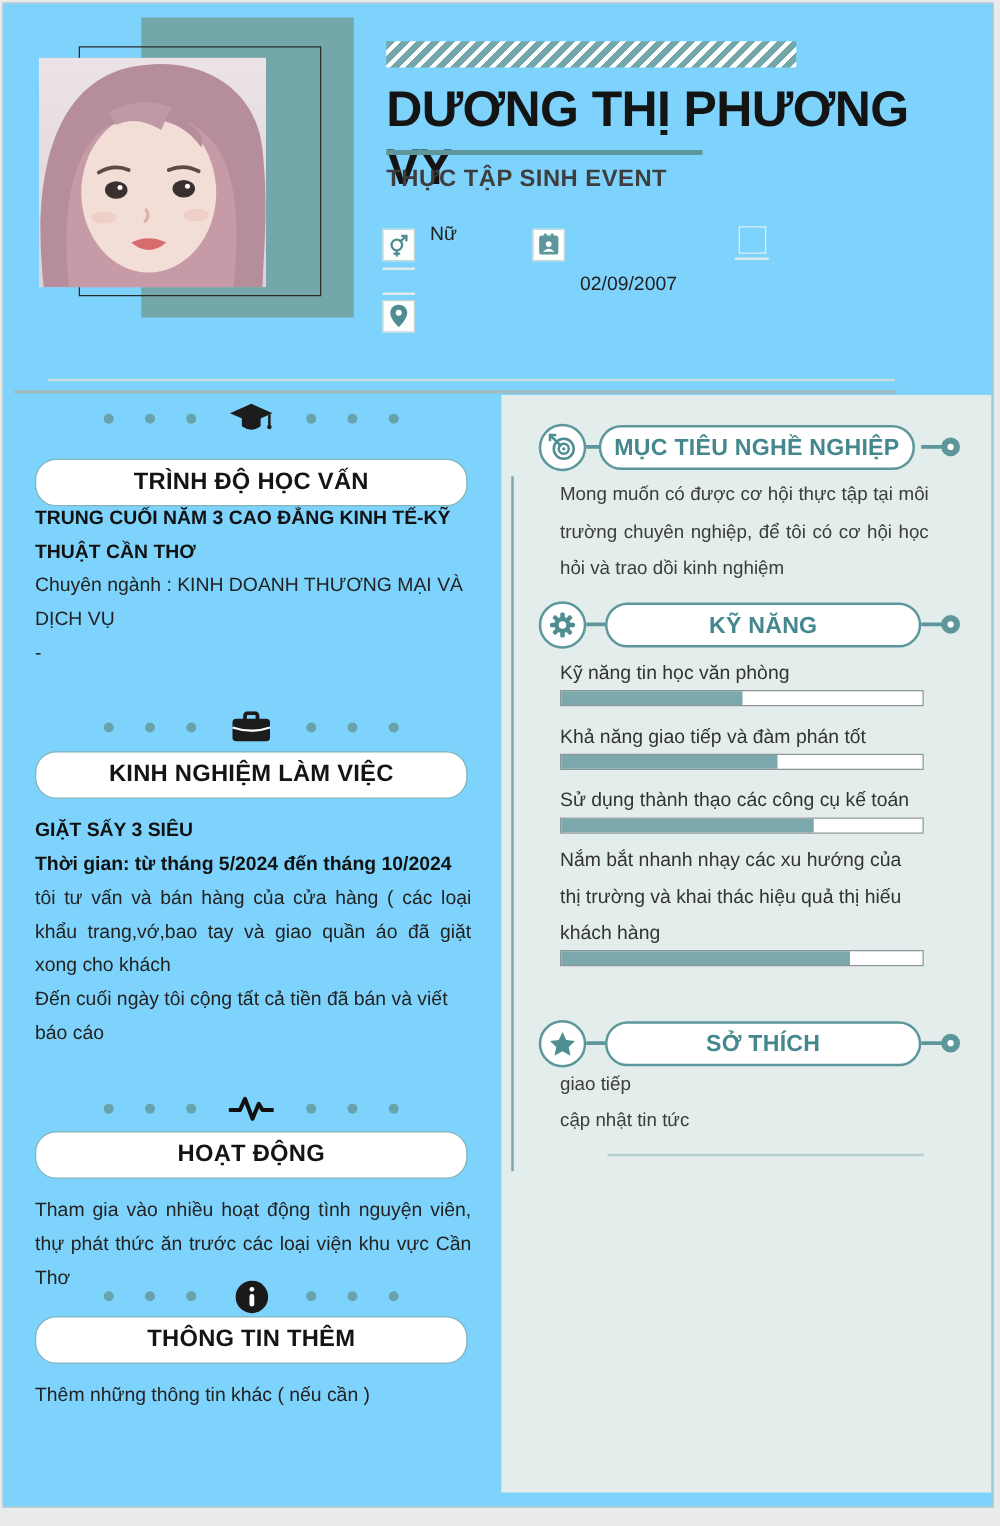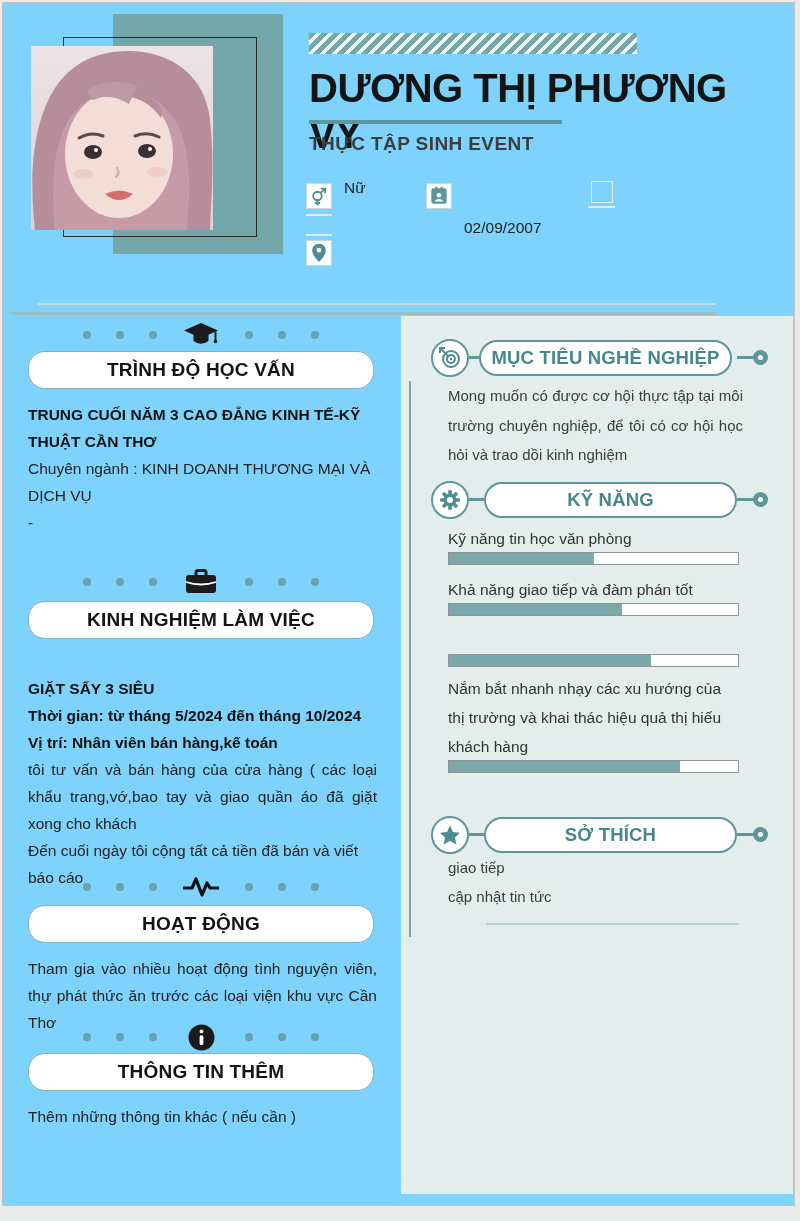--- a/index.html
+++ b/index.html
@@ -171,20 +171,21 @@
     <div class="abs rs-enddot" style="left:750px; top:489px;"></div>
 
     <div class="abs skill-label" style="top:521px;">Kỹ năng tin học văn phòng</div>
     <div class="abs skill-bar" style="top:549px;">
       <div class="skill-fill" style="width: 50%;"></div>
     </div>
     <div class="abs skill-label" style="top:572px;">Khả năng giao tiếp và đàm phán tốt</div>
     <div class="abs skill-bar" style="top:600px;">
       <div class="skill-fill" style="width: 60%;"></div>
     </div>
+    <div class="abs skill-label" style="top:623px;">Sử dụng thành thạo các công cụ kế toán</div>
     <div class="abs skill-bar" style="top:651px;">
       <div class="skill-fill" style="width: 70%;"></div>
     </div>
     <div class="abs skill-label" style="top:671px;">Nắm bắt nhanh nhạy các xu hướng của thị trường và khai thác hiệu quả thị hiếu khách hàng</div>
     <div class="abs skill-bar" style="top:757px;">
       <div class="skill-fill" style="width: 80%;"></div>
     </div>
 
     <div class="abs rs-circle" style="left:428px; top:813px;">
       <svg width="24" height="24" viewBox="0 0 24 24">
@@ -208,21 +209,21 @@
           <polygon points="18,2 35,9.5 18,17 1,9.5" fill="#1c1c1c"></polygon>
           <path d="M10.5,13 L10.5,20 Q18,25.5 25.5,20 L25.5,13 L18,16.5 Z" fill="#1c1c1c"></path>
           <line x1="32.5" y1="10.5" x2="32.5" y2="19" stroke="#1c1c1c" stroke-width="2"></line>
           <circle cx="32.5" cy="20.5" r="1.8" fill="#1c1c1c"></circle>
         </svg>
       </span>
       <span class="dot"></span>
         <span class="dot"></span>
         <span class="dot"></span>
     </div>
-    <div class="abs sec-title-box" style="top:348px;text-align:right;">TRÌNH ĐỘ HỌC VẤN</div>
+    <div class="abs sec-title-box" style="top:364px;text-align:right;">TRÌNH ĐỘ HỌC VẤN</div>
     <div class="abs lcontent" style="top:398px;">
       <div class="b">TRUNG CUỐI NĂM 3 CAO ĐẲNG KINH TẾ-KỸ THUẬT CẦN THƠ</div>
       <div>Chuyên ngành : KINH DOANH THƯƠNG MẠI VÀ DỊCH VỤ</div>
       <div>-</div>
     </div>
 
     <div class="abs dots-row" style="top:563px;">
       <span class="dot"></span>
         <span class="dot"></span>
         <span class="dot"></span>
@@ -231,24 +232,23 @@
           <rect x="11" y="1.5" width="10" height="7" rx="2" fill="none" stroke="#1c1c1c" stroke-width="3"></rect>
           <rect x="1" y="6" width="30" height="18" rx="3" fill="#1c1c1c"></rect>
           <path d="M1,13 Q16,18 31,13" stroke="#fff" stroke-width="1.8" fill="none"></path>
         </svg>
       </span>
       <span class="dot"></span>
         <span class="dot"></span>
         <span class="dot"></span>
     </div>
     <div class="abs sec-title-box" style="top:598px;">KINH NGHIỆM LÀM VIỆC</div>
-    <div class="abs lcontent" style="top:648px;margin-top:24px;">
+    <div class="abs lcontent" style="top:648px;">
       <div class="b">GIẶT SẤY 3 SIÊU</div>
       <div class="b">Thời gian: từ tháng 5/2024 đến tháng 10/2024</div>
-      <div class="b">Vị trí: Nhân viên bán hàng,kế toán</div>
       <div class="just">tôi tư vấn và bán hàng của cửa hàng ( các loại khẩu trang,vớ,bao tay và giao quần áo đã giặt xong cho khách</div>
       <div>Đến cuối ngày tôi cộng tất cả tiền đã bán và viết báo cáo</div>
     </div>
 
     <div class="abs dots-row" style="top:868px;">
       <span class="dot"></span>
         <span class="dot"></span>
         <span class="dot"></span>
       <span class="sec-icon">
         <svg width="36" height="22" viewBox="0 0 36 22">

